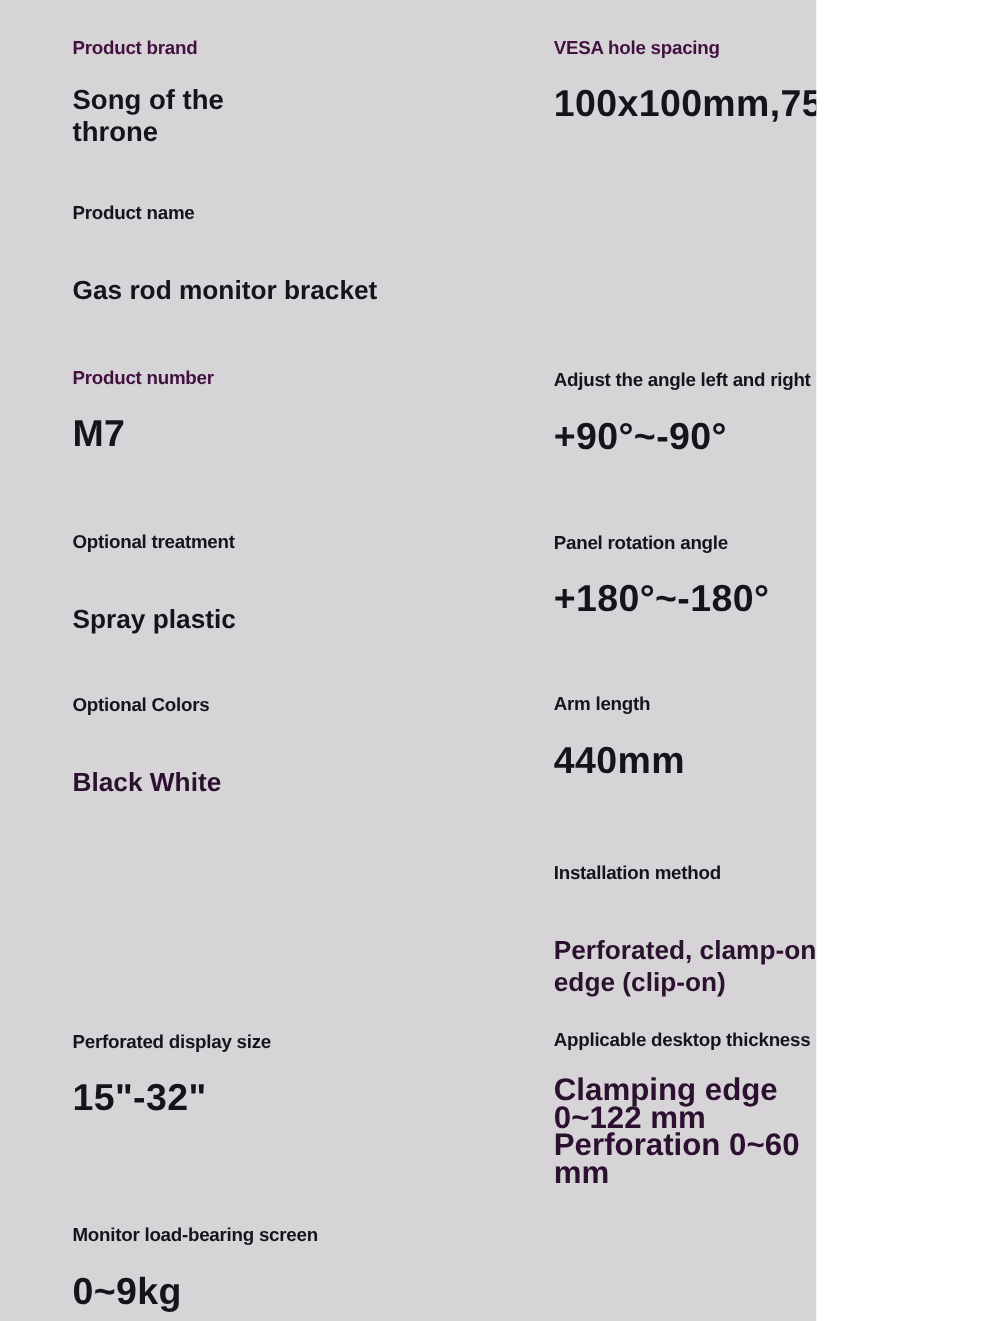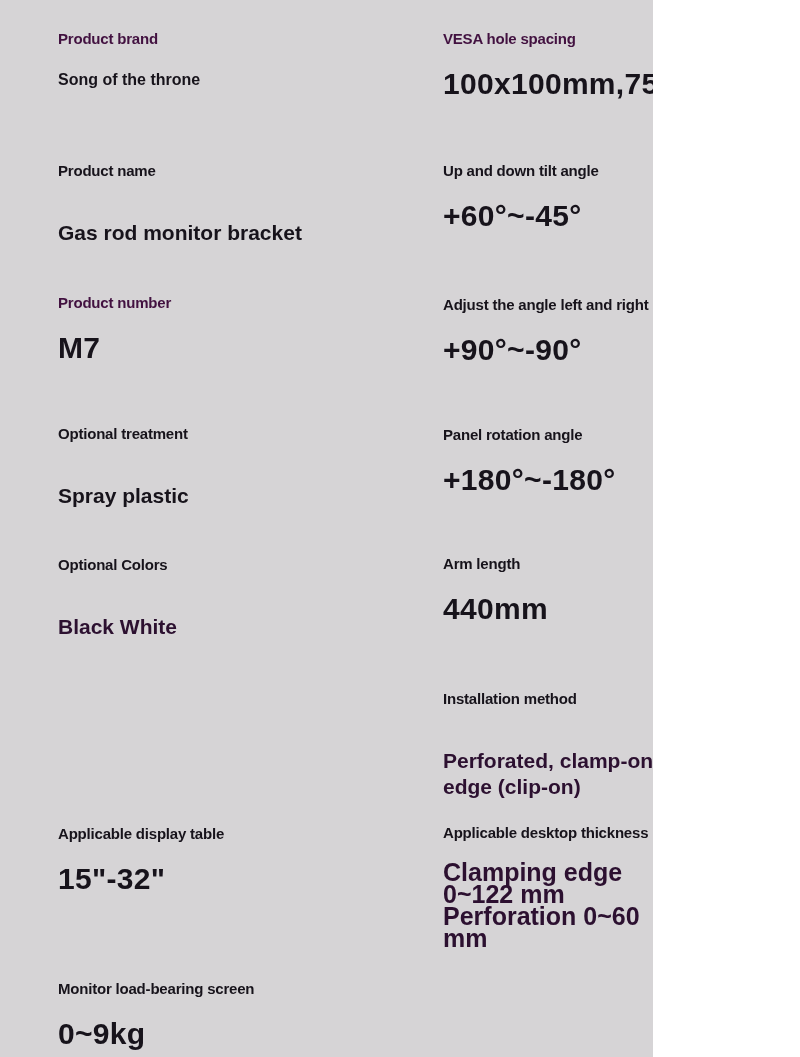--- a/index.html
+++ b/index.html
@@ -31,21 +31,21 @@
   }
   .spec .label.purple{color:var(--label-purple);}
   .spec .value{
     margin-top:19px;
     font-weight:bold;
     color:var(--value-black);
     white-space:pre-wrap;
   }
   .value.lg{font-size:30px;line-height:34px;letter-spacing:.3px;}
   .value.md{font-size:21px;line-height:26px;margin-top:40px;}
-  .value.md22{font-size:16px;line-height:26px;}
+  .value.md22{font-size:22px;line-height:26px;}
   .value.sm{font-size:25px;line-height:22px;}
   .value.purple{color:var(--value-purple);}
   .w185{width:185px;}
   .w300{width:300px;}
   .w215{width:215px;}
   .colL{left:58px;}
   .colR{left:443px;}
 </style>
 </head>
 <body>
@@ -72,38 +72,34 @@
     <div class="value md">Spray plastic</div>
   </section>
 
   <section class="spec colL" style="top:556px">
     <div class="label">Optional Colors</div>
     <div class="value md purple">Black White</div>
   </section>
 
 
   <section class="spec colL" style="top:825px">
-    <div class="label">Applicable display table</div>
+    <div class="label">Perforated display size</div>
     <div class="value lg">15"-32"</div>
   </section>
 
   <section class="spec colL" style="top:980px">
     <div class="label">Monitor load-bearing screen</div>
     <div class="value lg">0~9kg</div>
   </section>
 
   <section class="spec colR" style="top:30px">
     <div class="label purple">VESA hole spacing</div>
     <div class="value lg">100x100mm,75x75mm</div>
   </section>
 
-  <section class="spec colR" style="top:162px">
-    <div class="label">Up and down tilt angle</div>
-    <div class="value lg">+60°~-45°</div>
-  </section>
 
   <section class="spec colR" style="top:296px">
     <div class="label">Adjust the angle left and right</div>
     <div class="value lg">+90°~-90°</div>
   </section>
 
   <section class="spec colR" style="top:426px">
     <div class="label">Panel rotation angle</div>
     <div class="value lg">+180°~-180°</div>
   </section>

